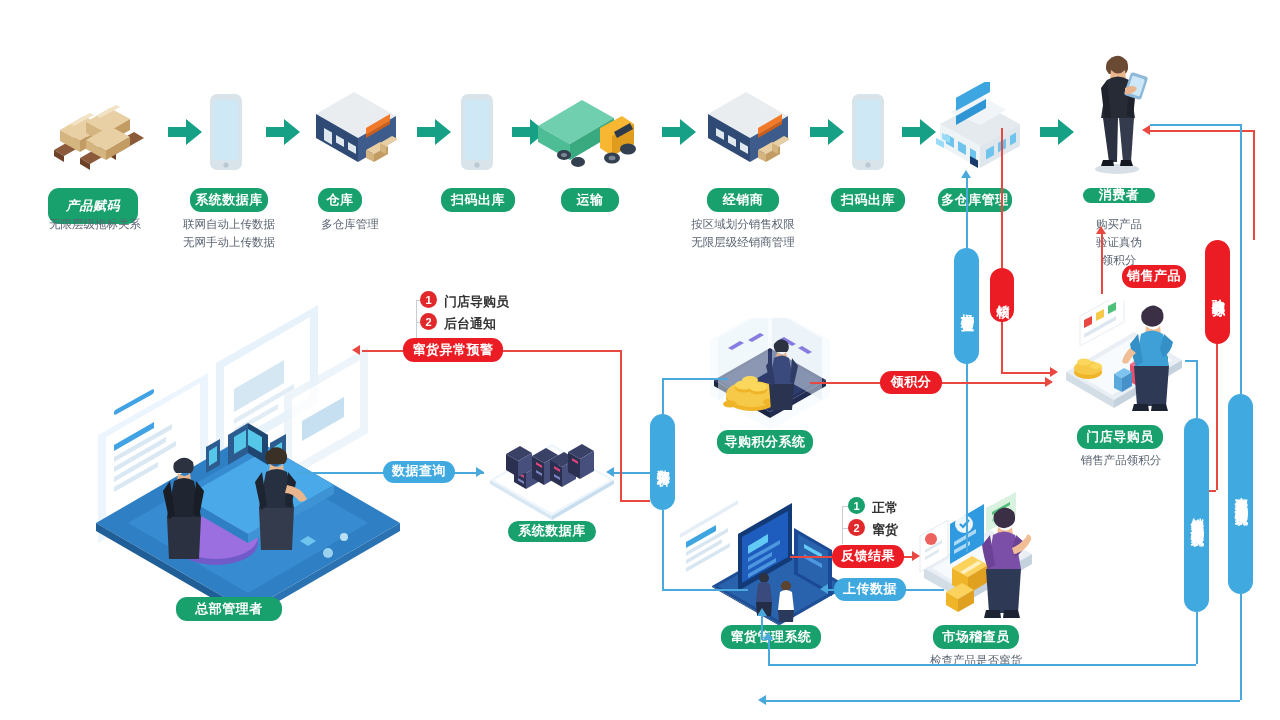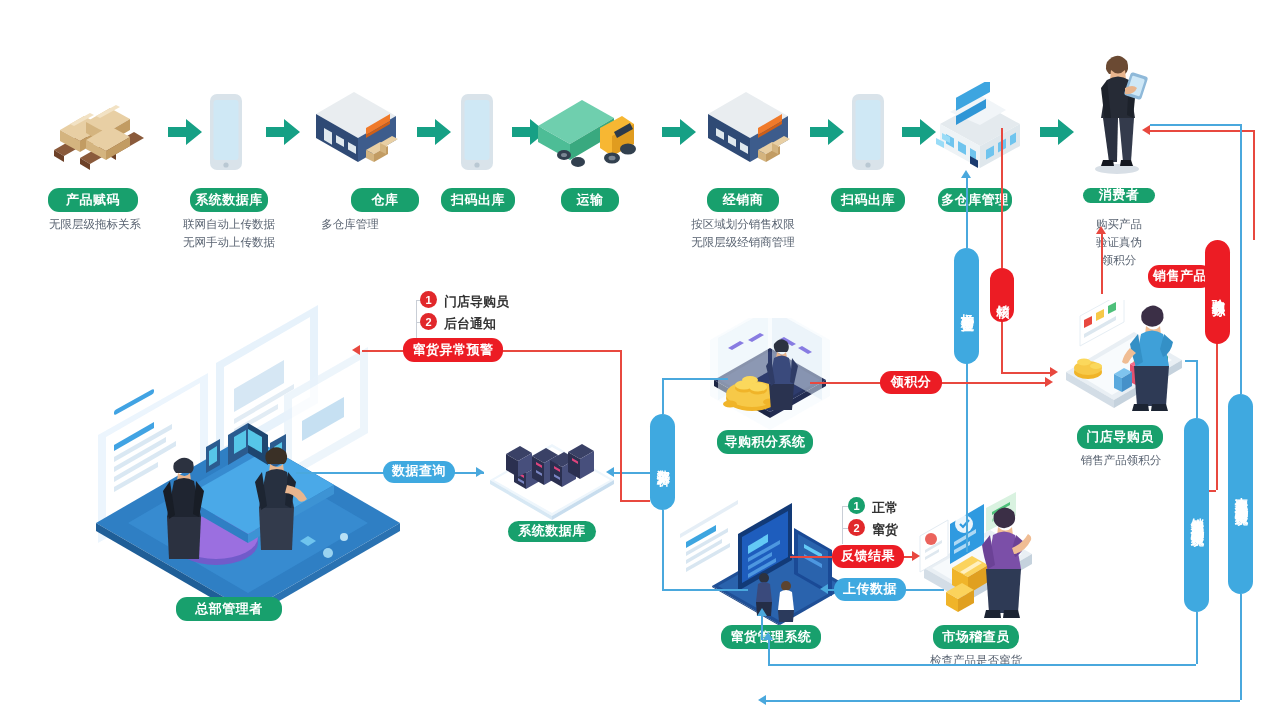--- a/index.html
+++ b/index.html
@@ -208,23 +208,23 @@
     <path d="M46 36 l7 8 l-3 30 l-6 -3 Z" fill="#1d222b"></path>
     <path d="M20 74 l15 0 l-1 44 l-8 0 Z" fill="#2b3140"></path>
     <path d="M36 74 l15 0 l-3 44 l-8 0 Z" fill="#343b4c"></path>
     <path d="M20 116 l10 0 l1 6 l-13 0 Z" fill="#14171f"></path>
     <path d="M38 116 l10 0 l2 6 l-13 0 Z" fill="#14171f"></path>
     <rect x="44" y="30" width="18" height="24" rx="2.5" fill="#8fb9d9" transform="rotate(18 53 42)"></rect>
     <rect x="46.5" y="33" width="13" height="18" rx="1.5" fill="#cfe8f7" transform="rotate(18 53 42)"></rect>
     <path d="M42 44 q8 -4 12 0 q-3 7 -12 6 Z" fill="#e8b58e"></path>
   </svg>
 
-  <div class="pill green" style="left:48px;top:188px;width:90px;height:24px;">产品赋码</div>
+  <div class="pill green" style="left:48px;top:188px;width:90px;height:36px;font-style:italic;">产品赋码</div>
   <div class="pill green" style="left:190px;top:188px;width:78px;height:24px;">系统数据库</div>
-  <div class="pill green" style="left:318px;top:188px;width:68px;height:24px;margin-left:33px;">仓库</div>
+  <div class="pill green" style="left:318px;top:188px;width:44px;height:24px;">仓库</div>
   <div class="pill green" style="left:441px;top:188px;width:74px;height:24px;">扫码出库</div>
   <div class="pill green" style="left:561px;top:188px;width:58px;height:24px;">运输</div>
   <div class="pill green" style="left:707px;top:188px;width:72px;height:24px;">经销商</div>
   <div class="pill green" style="left:831px;top:188px;width:74px;height:24px;">扫码出库</div>
   <div class="pill green" style="left:938px;top:188px;width:74px;height:24px;">多仓库管理</div>
   <div class="pill green" style="left:1083px;top:188px;width:72px;height:15px;">消费者</div>
 
   <div class="cap" style="left:0px;top:216px;width:190px;">无限层级拖标关系</div>
   <div class="cap" style="left:154px;top:216px;width:150px;white-space:pre-line;">联网自动上传数据
 无网手动上传数据</div>
@@ -565,21 +565,21 @@
   <div class="pill blue vert" style="left:954px;top:248px;width:25px;height:116px;">市场窜货检查</div>
 
   <div class="ln v r" style="left:1001px;top:128px;height:140px;"></div>
   <div class="ln v r" style="left:1001px;top:320px;height:52px;"></div>
   <div class="ln h r" style="left:1001px;top:372px;width:54px;"></div>
   <div class="ah rt cr" style="left:1050px;top:367px;"></div>
   <div class="pill red vert" style="left:990px;top:268px;width:24px;height:54px;">核销</div>
 
   <div class="ln v r" style="left:1101px;top:232px;height:62px;"></div>
   <div class="ah up cr" style="left:1096px;top:226px;"></div>
-  <div class="pill red" style="left:1148px;top:265px;width:64px;height:23px;">销售产品</div>
+  <div class="pill red" style="left:1122px;top:265px;width:64px;height:23px;">销售产品</div>
 
   <div class="ln h r" style="left:1150px;top:130px;width:104px;"></div>
   <div class="ah lf cr" style="left:1142px;top:125px;"></div>
   <div class="ln v r" style="left:1253px;top:130px;height:110px;"></div>
   <div class="ln v r" style="left:1216px;top:340px;height:150px;"></div>
   <div class="ln h r" style="left:1190px;top:490px;width:26px;"></div>
   <div class="pill red vert" style="left:1205px;top:240px;width:25px;height:104px;">验真伪领积分</div>
 
   <div class="ln h r" style="left:810px;top:382px;width:74px;"></div>
   <div class="ln h r" style="left:940px;top:382px;width:110px;"></div>

